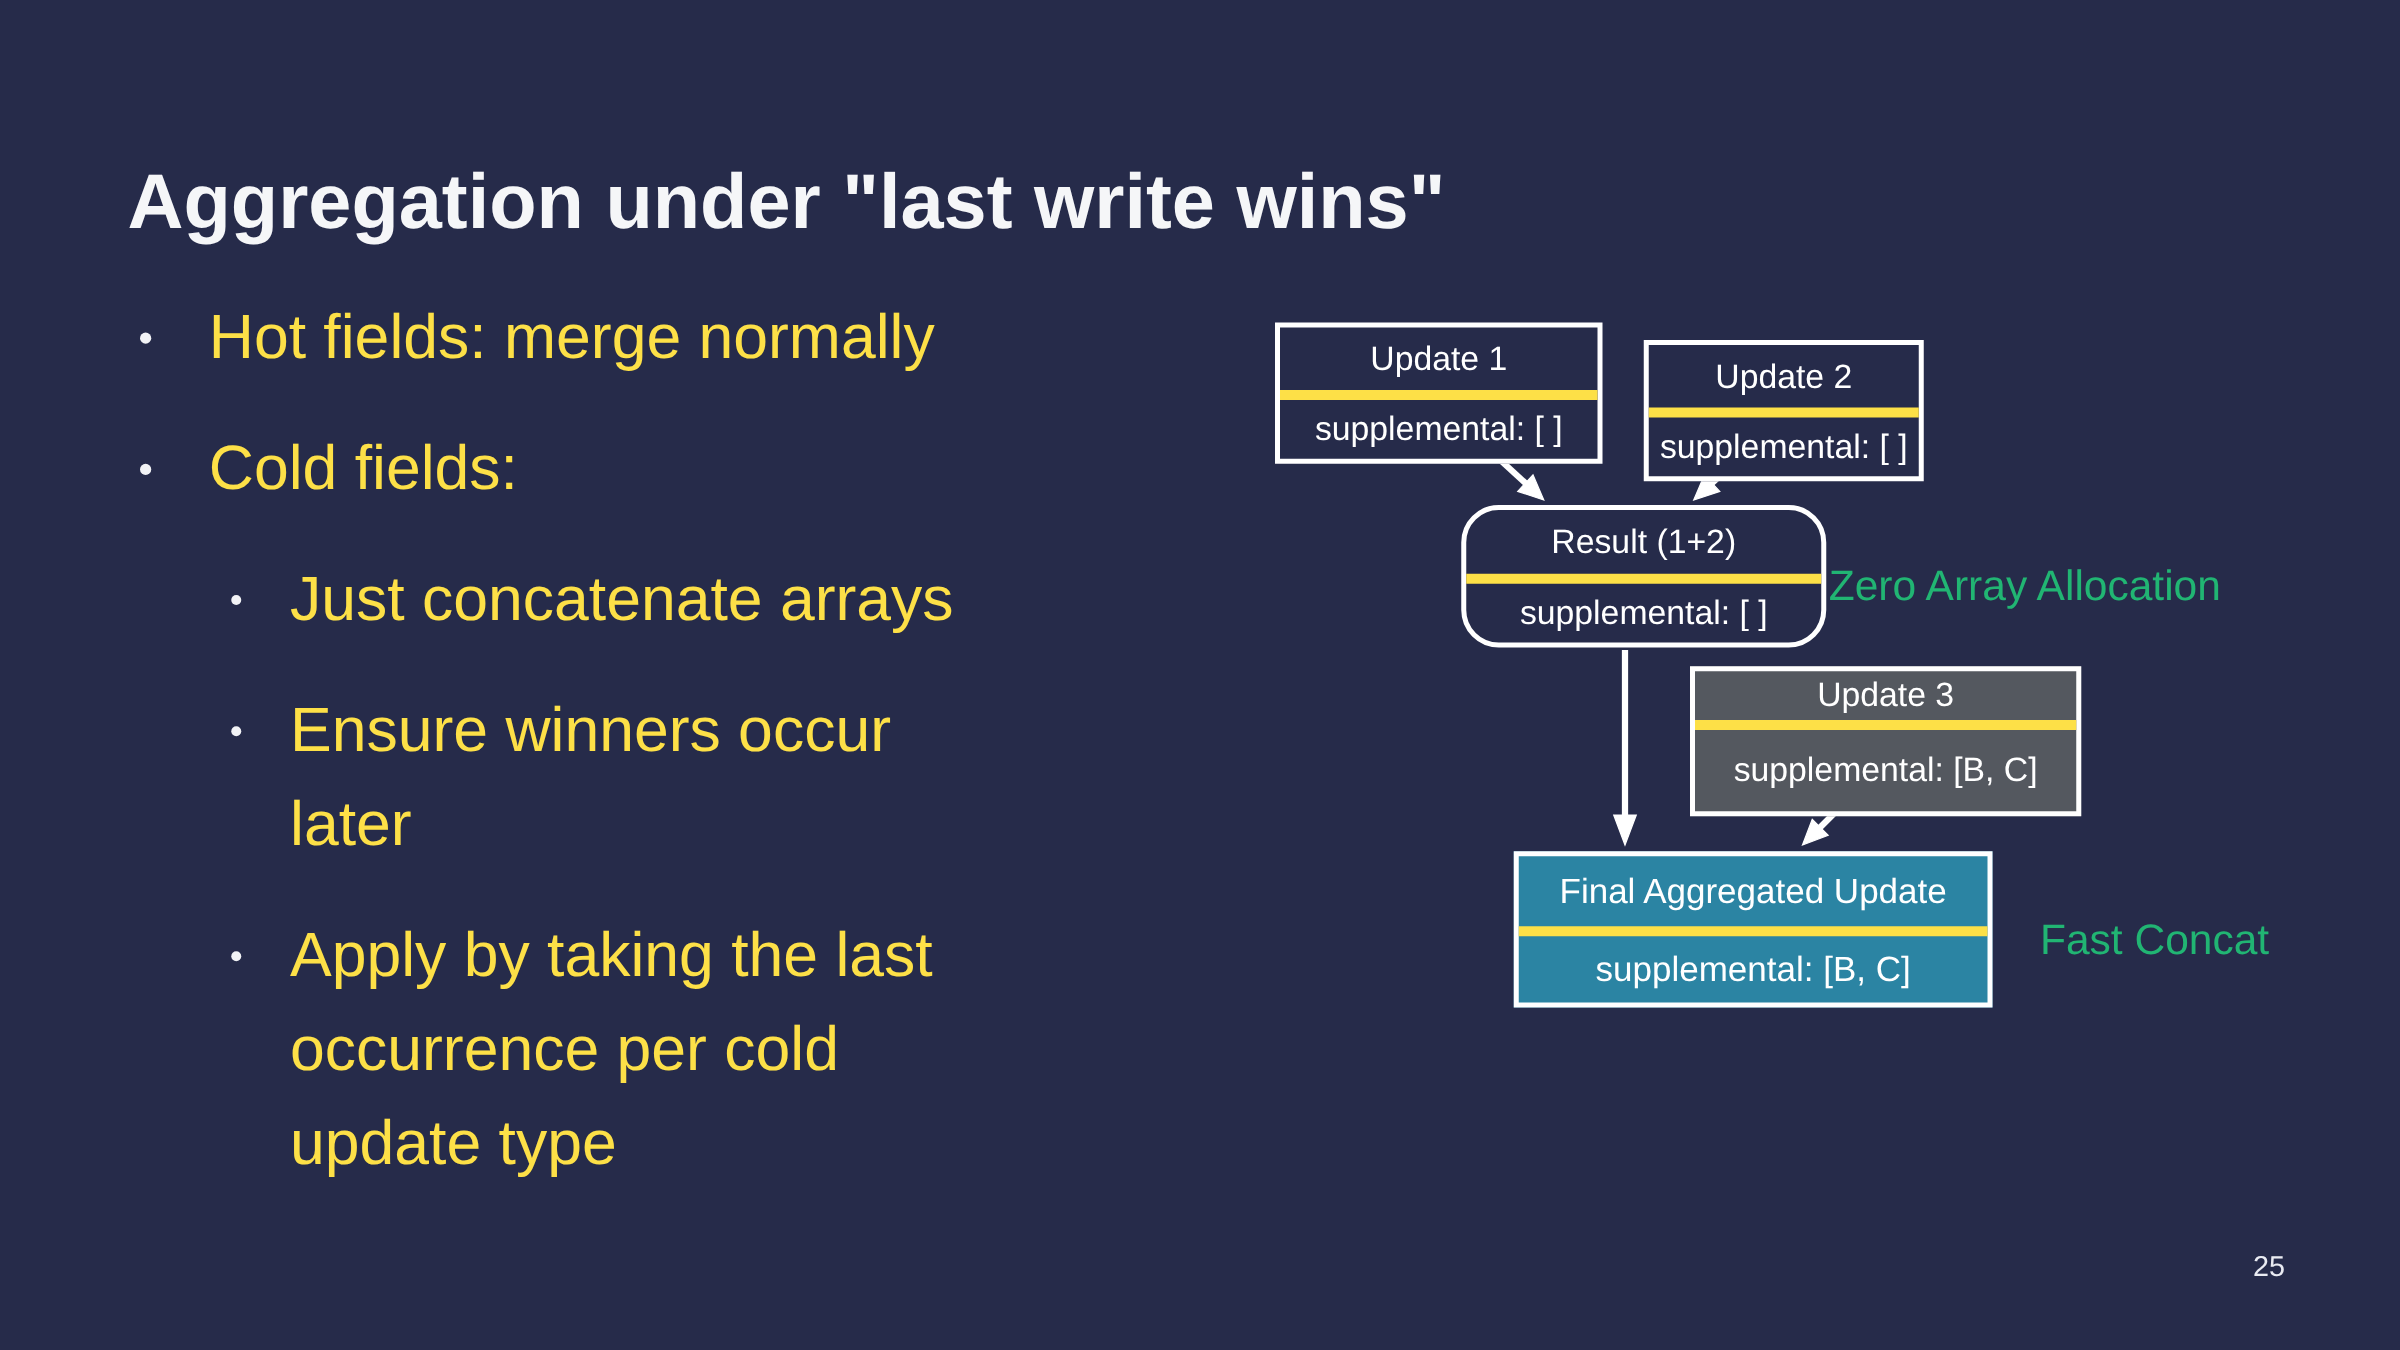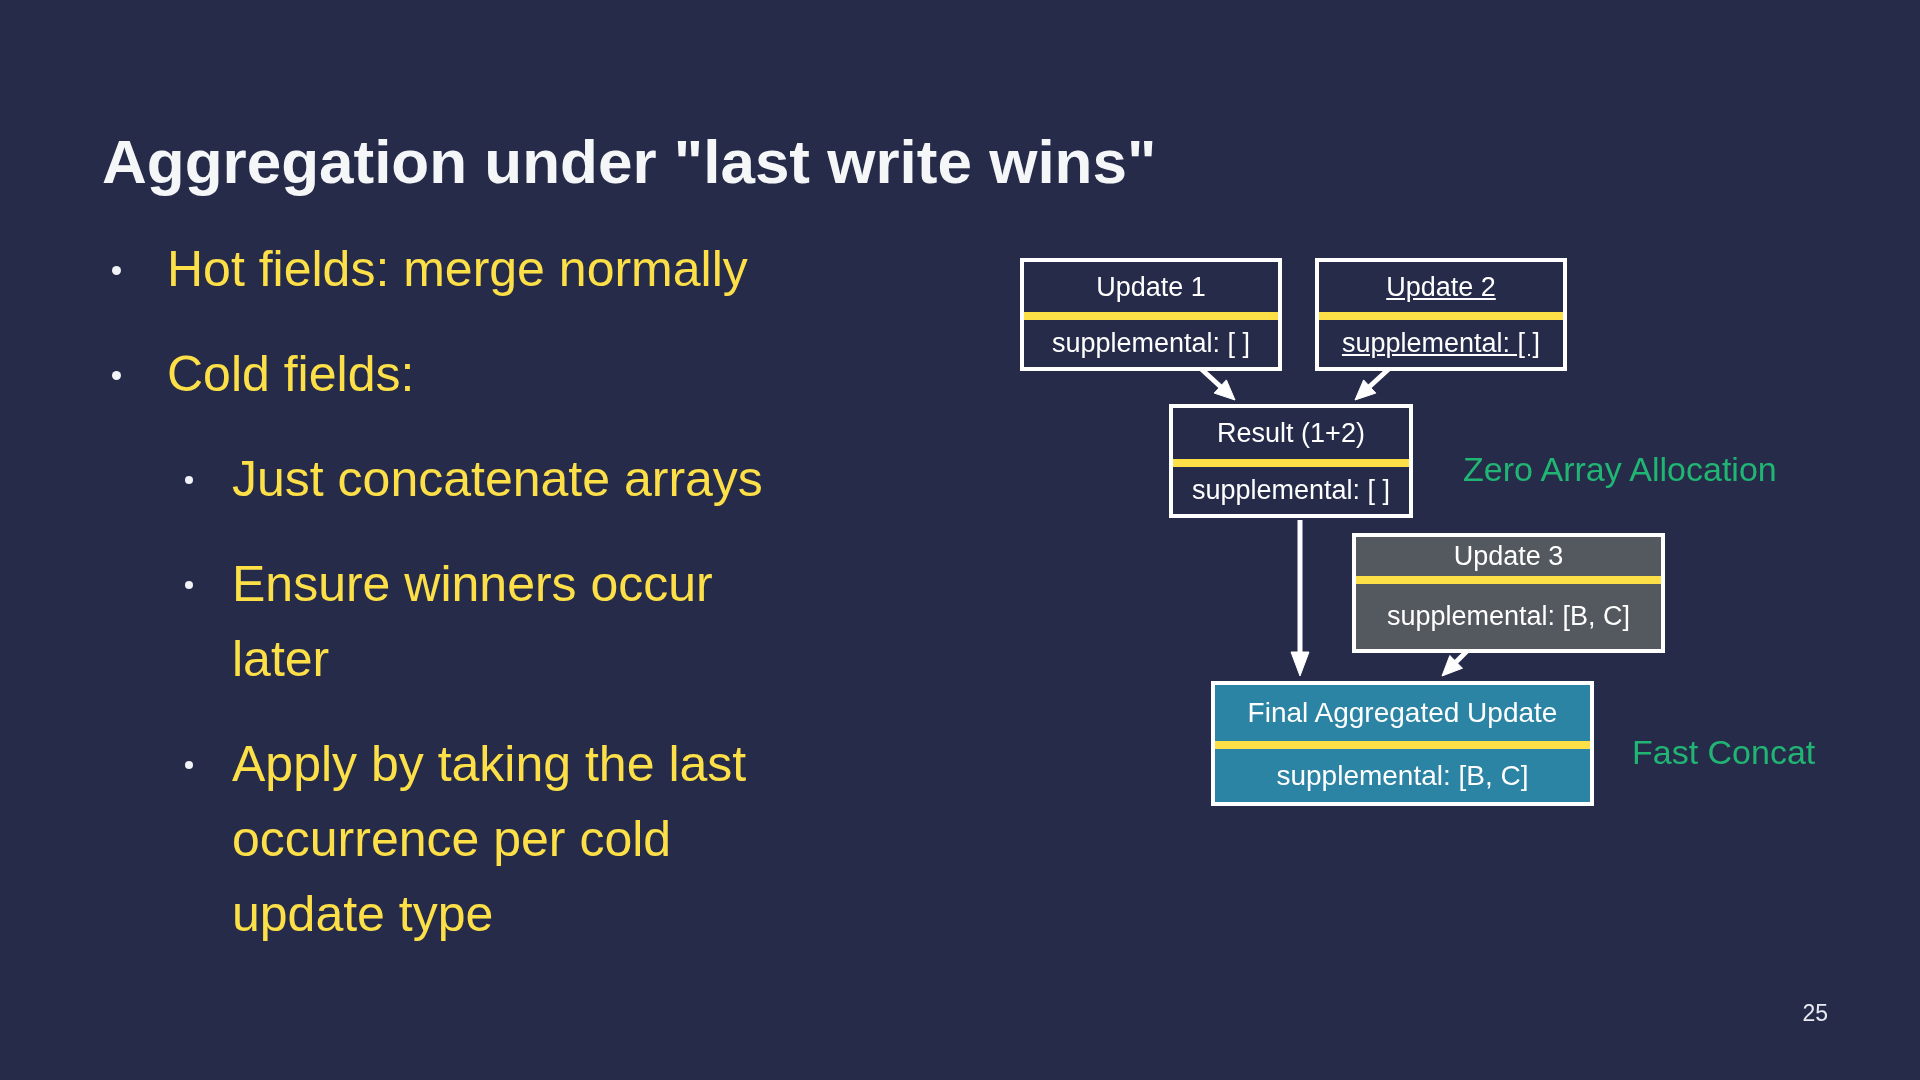--- a/index.html
+++ b/index.html
@@ -38,23 +38,23 @@
     display:flex;flex-direction:column;text-align:center;color:#ffffff;
   }
   .dbox .hd{flex:0 0 auto;display:flex;align-items:center;justify-content:center;font-size:27px;}
   .dbox .vl{flex:1 1 auto;border-top:8px solid #fde047;display:flex;align-items:center;justify-content:center;font-size:27px;}
   .fill-navy{background:#262b4a;}
   .fill-gray{background:#54585f;}
   .fill-teal{background:#2b84a3;}
 
   #box-update1{left:1020px;top:258px;width:262px;height:113px;}
   #box-update1 .hd{height:50px;text-align:center;}
-  #box-update2{left:1315px;top:258px;width:252px;height:113px;text-decoration:underline;}
+  #box-update2{left:1315px;top:272px;width:224px;height:113px;}
   #box-update2 .hd{height:50px;}
-  #box-result{left:1169px;top:404px;width:244px;height:114px;}
+  #box-result{left:1169px;top:404px;width:292px;height:114px;border-radius:30px;}
   #box-result .hd{height:51px;}
   #box-update3{left:1352px;top:533px;width:313px;height:120px;}
   #box-update3 .hd{height:39px;}
   #box-final{left:1211px;top:681px;width:383px;height:125px;}
   #box-final .hd{height:56px;font-size:28px;}
   #box-final .vl{font-size:28px;}
 
   
   .green-label{
     position:absolute;font-size:34px;color:#21b573;white-space:nowrap;font-weight:400;

